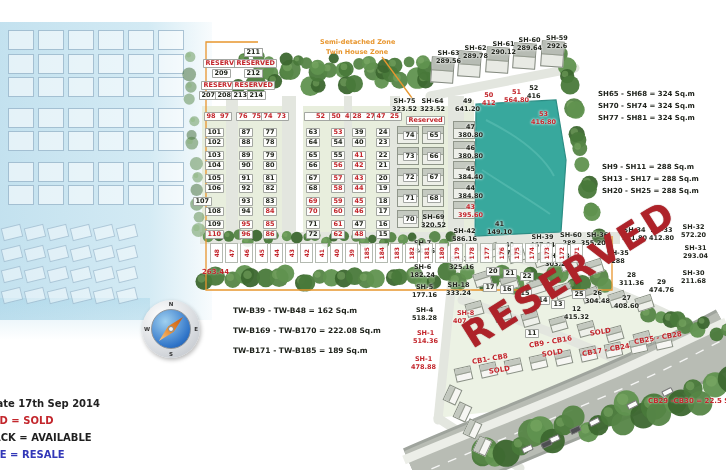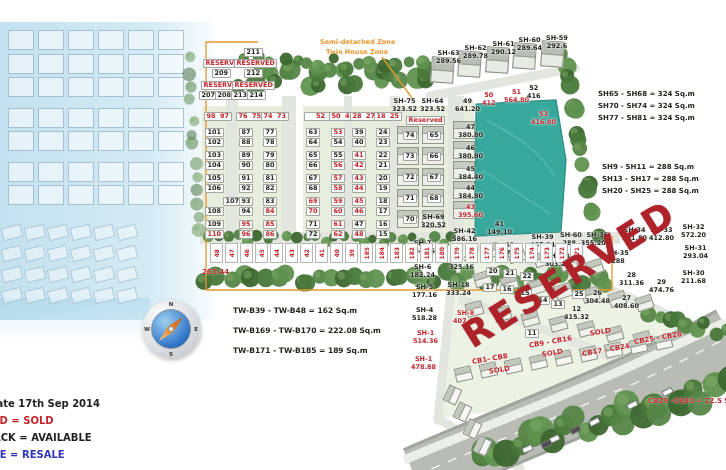--- a/index.html
+++ b/index.html
@@ -608,28 +608,28 @@
       <div class="chip" style="position: absolute; left: 199px; top: 91px;">207</div>
       <div class="chip" style="position: absolute; left: 215px; top: 91px;">208</div>
       <div class="chip" style="position: absolute; left: 231px; top: 91px;">213</div>
       <div class="chip" style="position: absolute; left: 247px; top: 91px;">214</div>
       <div class="chip sold" style="position: absolute; left: 204px; top: 112px;">98  97</div>
       <div class="chip sold" style="position: absolute; left: 236px; top: 112px;">76  75</div>
       <div class="chip sold" style="position: absolute; left: 261px; top: 112px;">74  73</div>
       <div class="chip sold" style="position: absolute; left: 304px; top: 112px; padding-left: 11px;">52  51</div>
       <div class="chip sold" style="position: absolute; left: 329px; top: 112px;">50  49</div>
       <div class="chip sold" style="position: absolute; left: 350px; top: 112px;">28  27</div>
-      <div class="chip sold" style="position: absolute; left: 374px; top: 112px;">18  25</div>
+      <div class="chip sold" style="position: absolute; left: 374px; top: 112px;">47  25</div>
       <div class="chip" style="position: absolute; left: 205px; top: 128px;">101</div>
       <div class="chip" style="position: absolute; left: 205px; top: 138px;">102</div>
       <div class="chip" style="position: absolute; left: 205px; top: 151px;">103</div>
       <div class="chip" style="position: absolute; left: 205px; top: 161px;">104</div>
       <div class="chip" style="position: absolute; left: 205px; top: 174px;">105</div>
       <div class="chip" style="position: absolute; left: 205px; top: 184px;">106</div>
-      <div class="chip" style="position: absolute; left: 223px; top: 197px;">107</div>
+      <div class="chip" style="position: absolute; left: 193px; top: 197px;">107</div>
       <div class="chip" style="position: absolute; left: 205px; top: 207px;">108</div>
       <div class="chip" style="position: absolute; left: 205px; top: 220px;">109</div>
       <div class="chip sold" style="position: absolute; left: 205px; top: 230px;">110</div>
       <div class="chip" style="position: absolute; left: 239px; top: 128px;">87</div>
       <div class="chip" style="position: absolute; left: 239px; top: 138px;">88</div>
       <div class="chip" style="position: absolute; left: 239px; top: 151px;">89</div>
       <div class="chip" style="position: absolute; left: 239px; top: 161px;">90</div>
       <div class="chip" style="position: absolute; left: 239px; top: 174px;">91</div>
       <div class="chip" style="position: absolute; left: 239px; top: 184px;">92</div>
       <div class="chip" style="position: absolute; left: 239px; top: 197px;">93</div>

